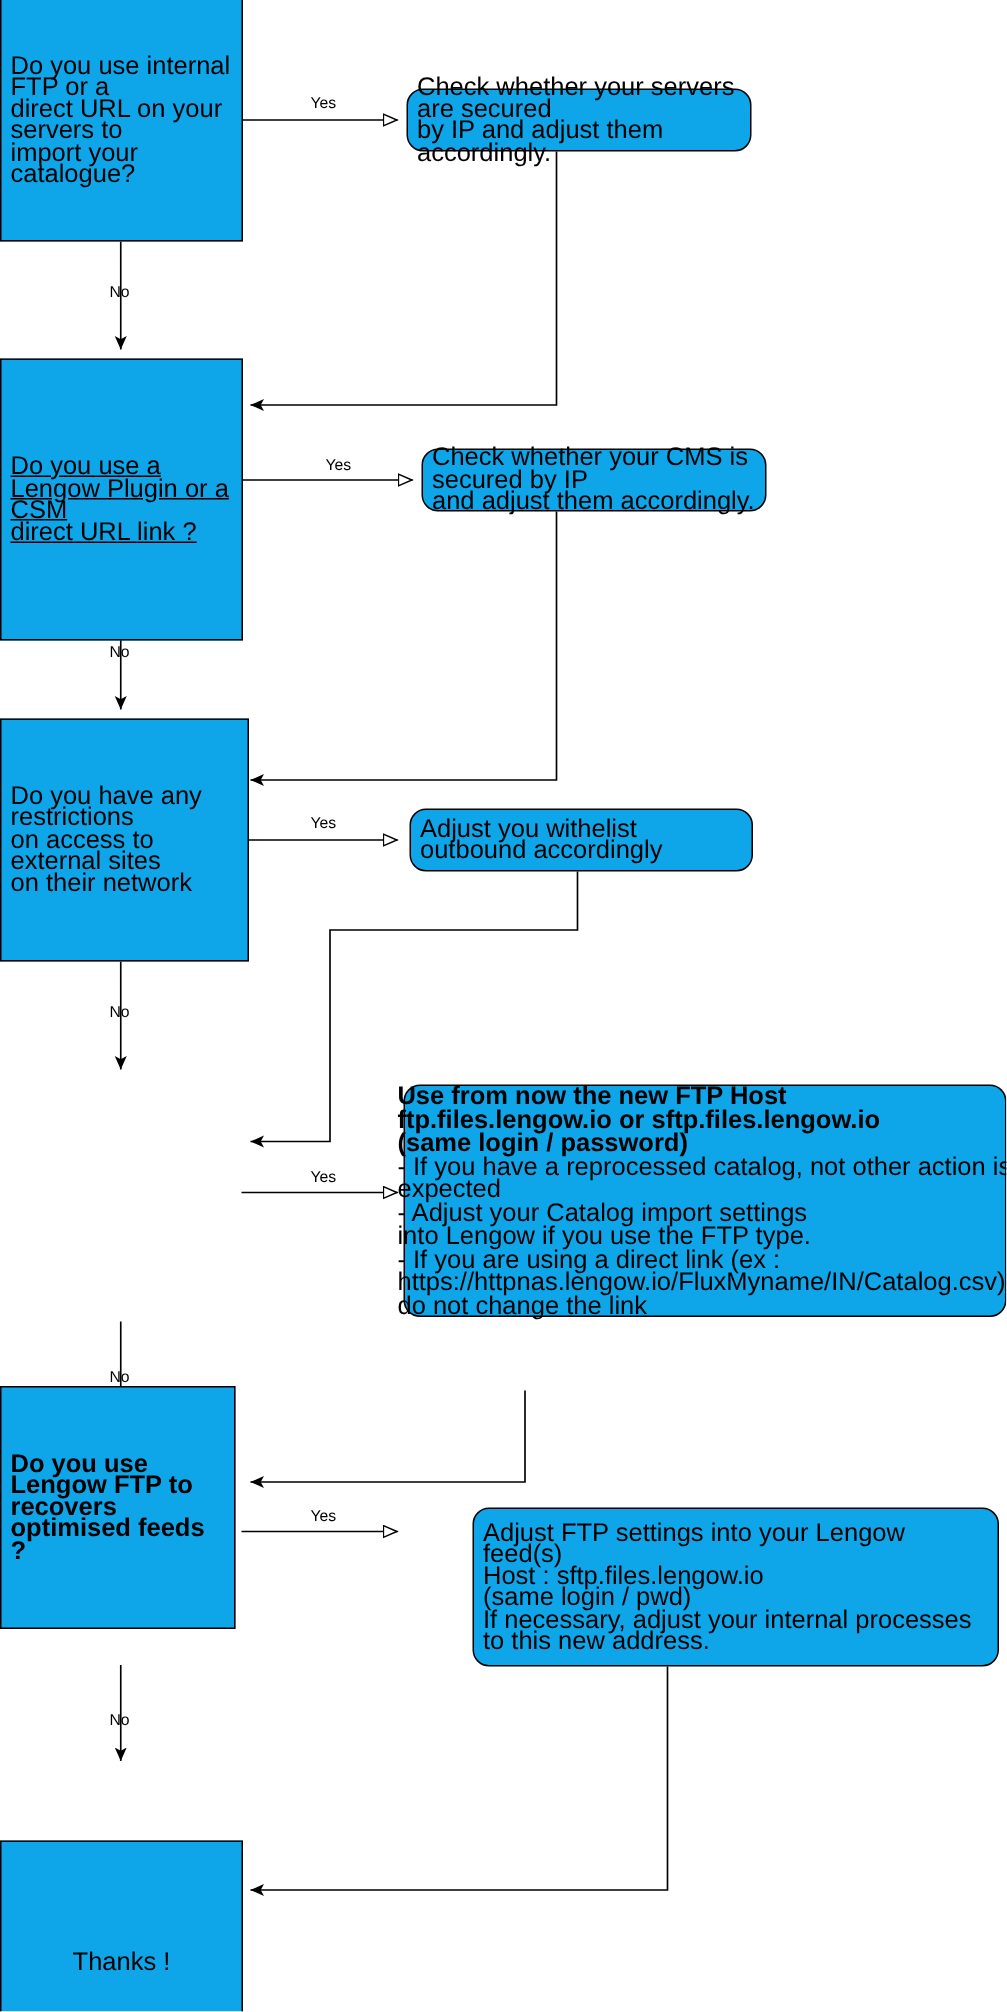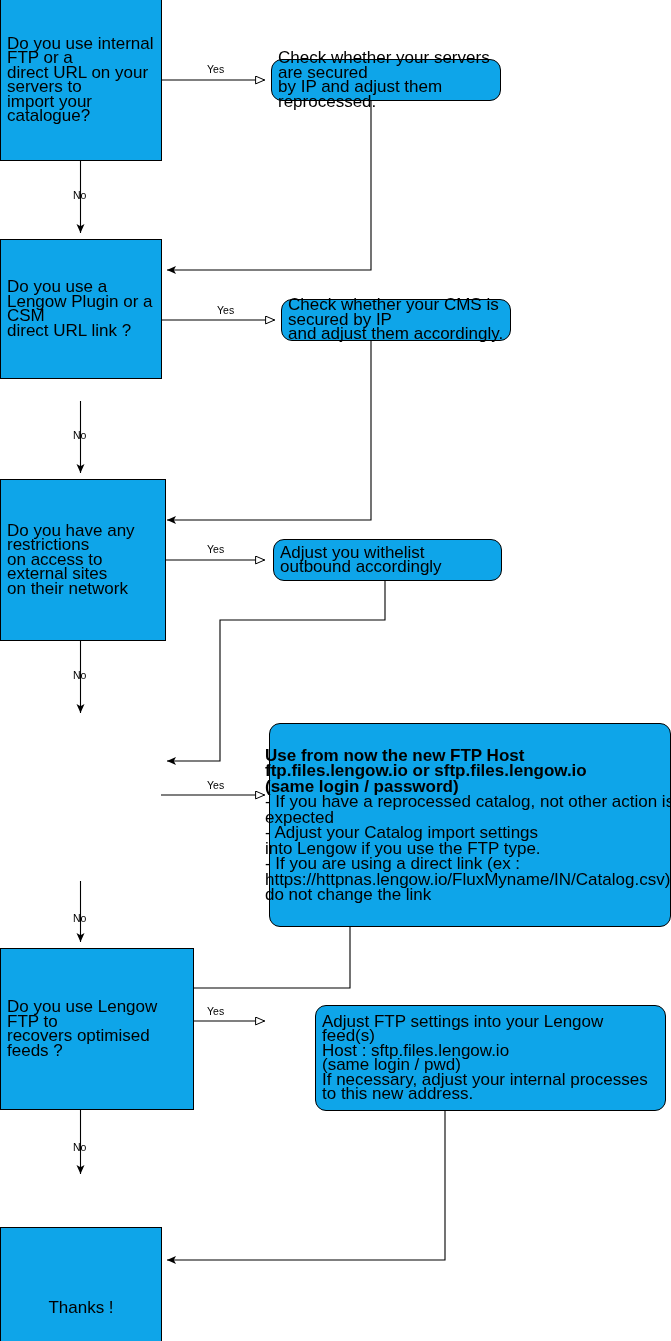--- a/index.html
+++ b/index.html
@@ -117,24 +117,24 @@
   </svg>
 
   <div class="node decision" style="left:0px; top:-1px; width:162px; height:162px;">
     <span class="inner">Do you use internal FTP or a
 direct URL on your servers to
 import your catalogue?</span>
   </div>
 
   <div class="node action" style="left:271px; top:59px; width:230px; height:42px;">
     <span class="inner">Check whether your servers are secured
-by IP and adjust them reprocessed.</span>
+by IP and adjust them accordingly.</span>
   </div>
 
-  <div class="node decision" style="left:0px; top:239px; width:162px; height:140px;">
+  <div class="node decision" style="left:0px; top:239px; width:162px; height:188px;text-decoration:underline;">
     <span class="inner">Do you use a
 Lengow Plugin or a CSM
 direct URL link ?</span>
   </div>
 
   <div class="node action" style="left:281px; top:299px; width:230px; height:42px;">
     <span class="inner">Check whether your CMS is secured by IP
 and adjust them accordingly.</span>
   </div>
 
@@ -142,30 +142,30 @@
     <span class="inner">Do you have any restrictions
 on access to external sites
 on their network</span>
   </div>
 
   <div class="node action" style="left:273px; top:539px; width:229px; height:42px;">
     <span class="inner">Adjust you withelist outbound accordingly</span>
   </div>
 
 
-  <div class="node action big" style="left:269px; top:723px; width:402px; height:204px;">
+  <div class="node action big" style="left:269px; top:723px; width:402px; height:155px;">
     <span class="inner"><span class="bold-line">Use from now the new FTP Host</span><span class="bold-line">ftp.files.lengow.io or sftp.files.lengow.io</span><span class="bold-line">(same login / password)</span><span>- If you have a reprocessed catalog, not other action is expected
 - Adjust your Catalog import settings
 into Lengow if you use the FTP type.
 - If you are using a direct link (ex :
 https://httpnas.lengow.io/FluxMyname/IN/Catalog.csv),
 do not change the link</span></span>
   </div>
 
-  <div class="node decision" style="left:0px; top:948px; width:194px; height:162px;">
+  <div class="node decision" style="left:0px; top:924px; width:157px; height:162px;font-weight:bold;">
     <span class="inner">Do you use Lengow FTP to
 recovers optimised feeds ?</span>
   </div>
 
   <div class="node action" style="left:270px; top:1005px; width:351px; height:106px;margin-left:45px;">
     <span class="inner">Adjust FTP settings into your Lengow feed(s)
 Host : sftp.files.lengow.io
 (same login / pwd)
 If necessary, adjust your internal processes to this new address.</span>
   </div>

